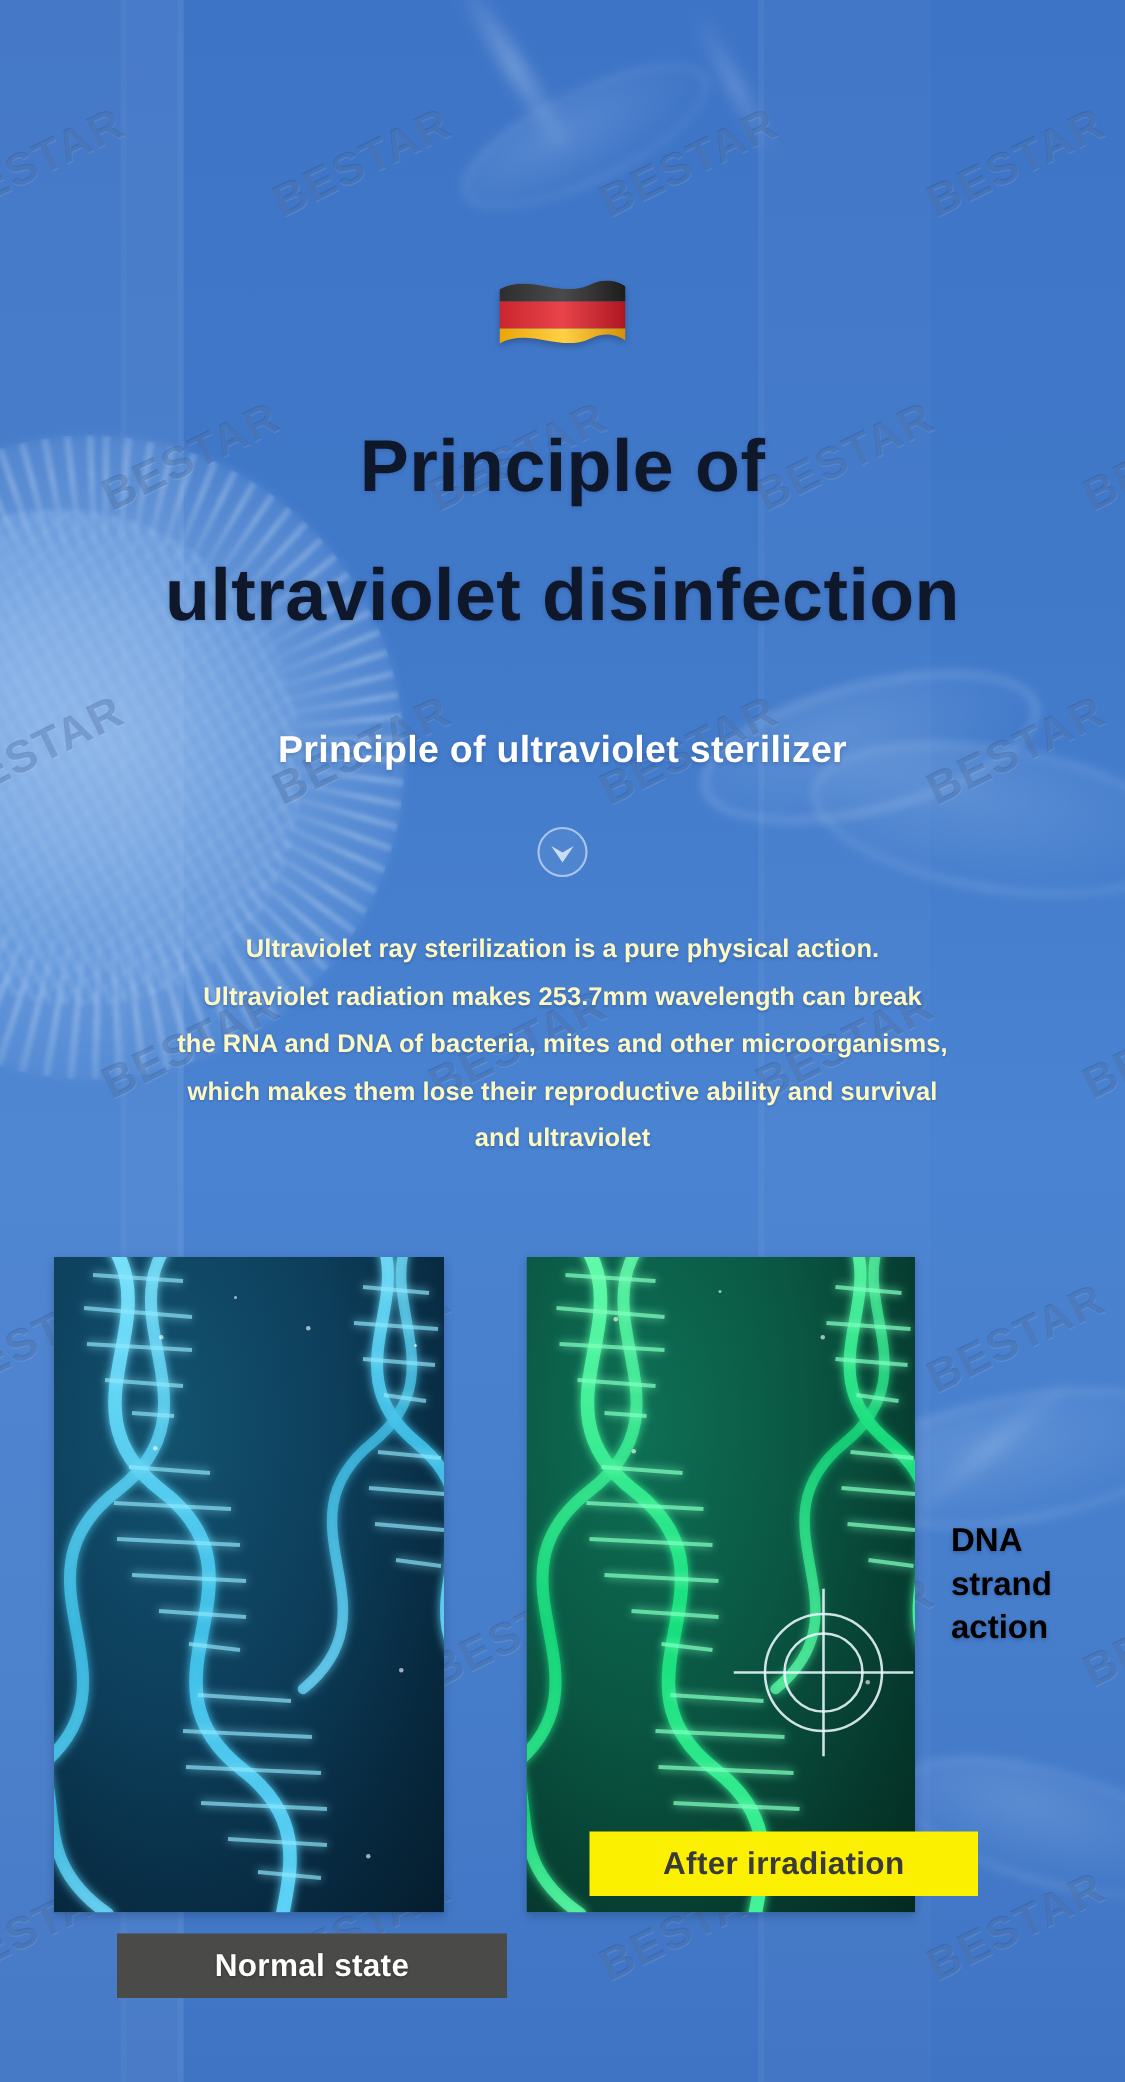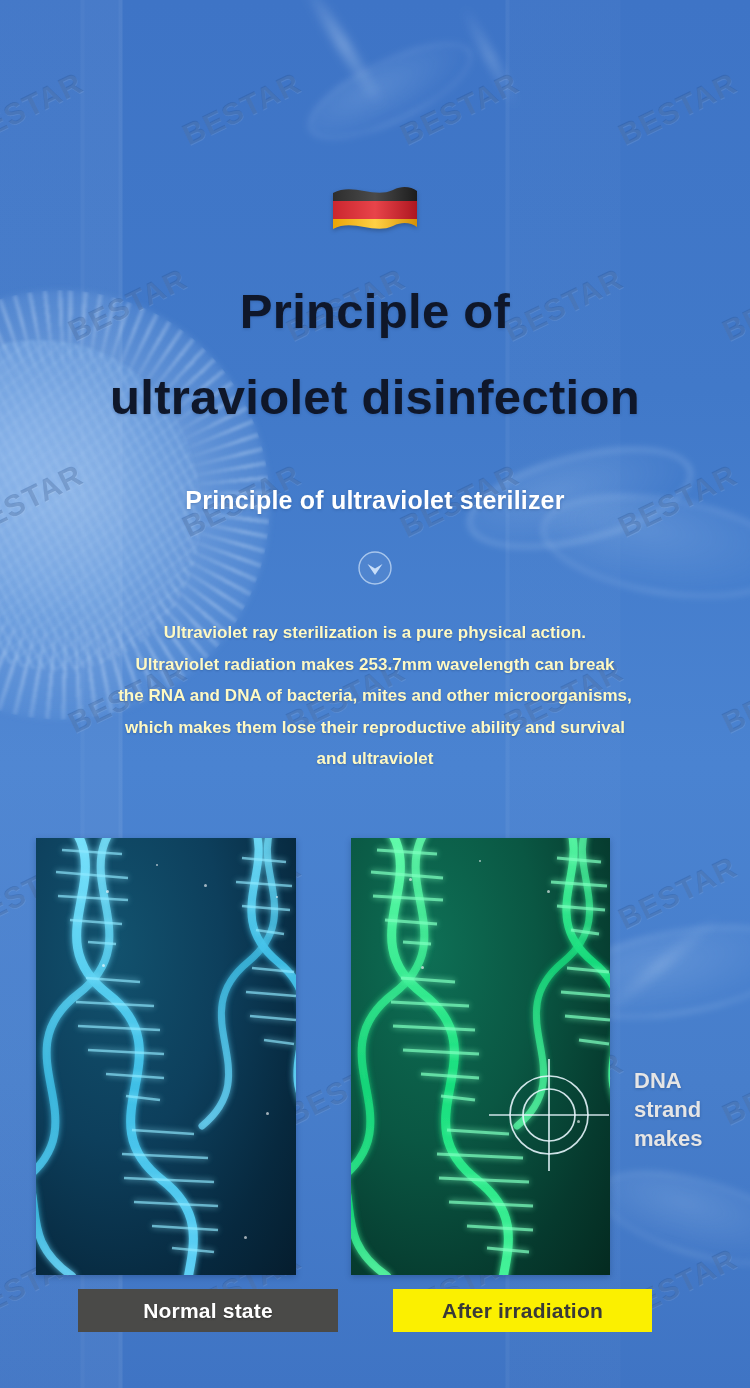--- a/index.html
+++ b/index.html
@@ -185,23 +185,23 @@
   
   .reticle {
     position:absolute;
     left:489px; top:1059px;
     width:120px; height:112px;
     pointer-events:none;
   }
 
   .dna-label {
     position:absolute;
-    left:634px; top:1066px;
+    left:634px; top:1012px;
     width:112px;
-    color:#e5e5e5;
+    color:#000000;
     font-size:22px;
     font-weight:700;
     line-height:29px;
     text-shadow:0 1px 3px rgba(20,50,100,0.35);
   }
   .dna-label span { display:block; }
 
   
   .caption {
     position:absolute;
@@ -214,21 +214,21 @@
     letter-spacing:0.2px;
     margin-left:42px;
   }
   .caption-left {
     left:36px; top:1289px; width:260px;
     background:#4a4a48;
     color:#ffffff;
     text-shadow:0 1px 2px rgba(0,0,0,0.35);
   }
   .caption-right {
-    left:351px; top:1289px; width:259px;
+    left:351px; top:1221px; width:259px;
     background:#fbf000;
     color:#3a3a38;
   }
 </style>
 </head>
 <body>
 
 <div id="bg-root">
   <div class="bg-base"></div>
   <div class="bg-bands"></div>
@@ -464,19 +464,19 @@
         <circle cx="60" cy="56" r="26"></circle>
         <line x1="0" y1="56" x2="120" y2="56"></line>
         <line x1="60" y1="0" x2="60" y2="112"></line>
       </g>
     </svg>
   </div>
 
   <div class="dna-label">
     <span>DNA</span>
     <span>strand</span>
-    <span>makes</span>
+    <span>action</span>
   </div>
 
   <div class="caption caption-left">Normal state</div>
   <div class="caption caption-right">After irradiation</div>
 
 </div>
 
 </body></html>

